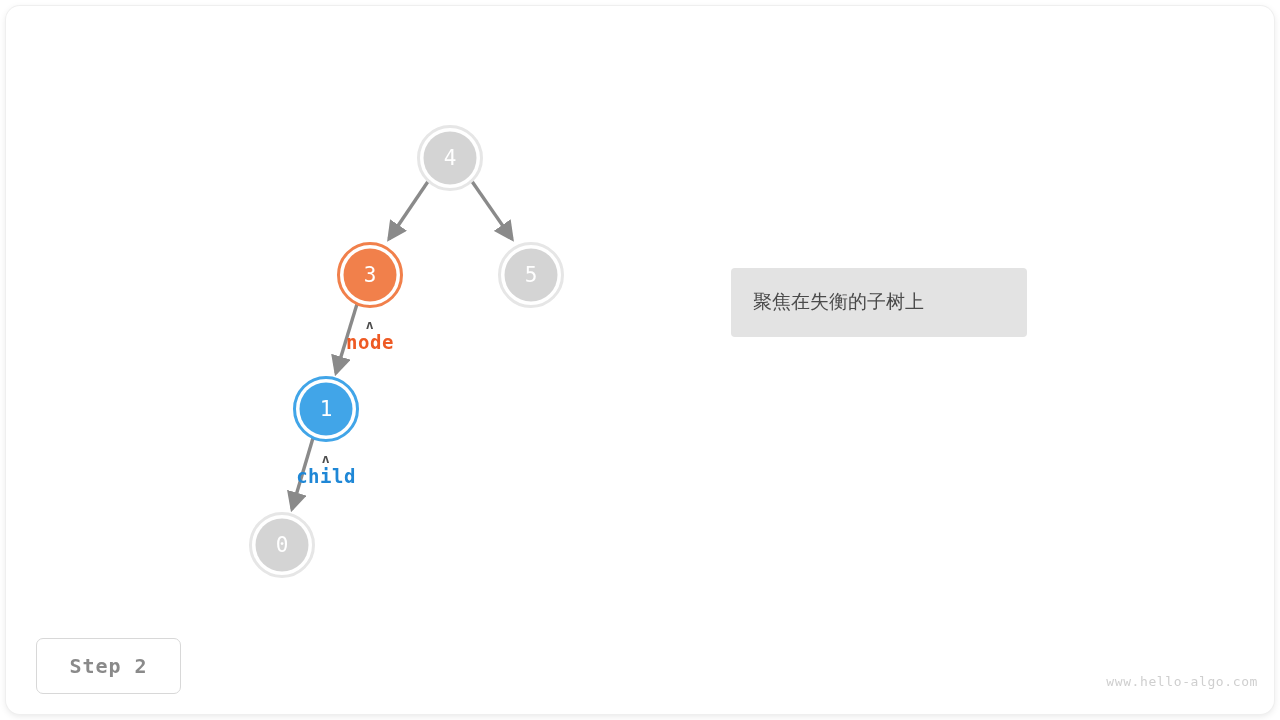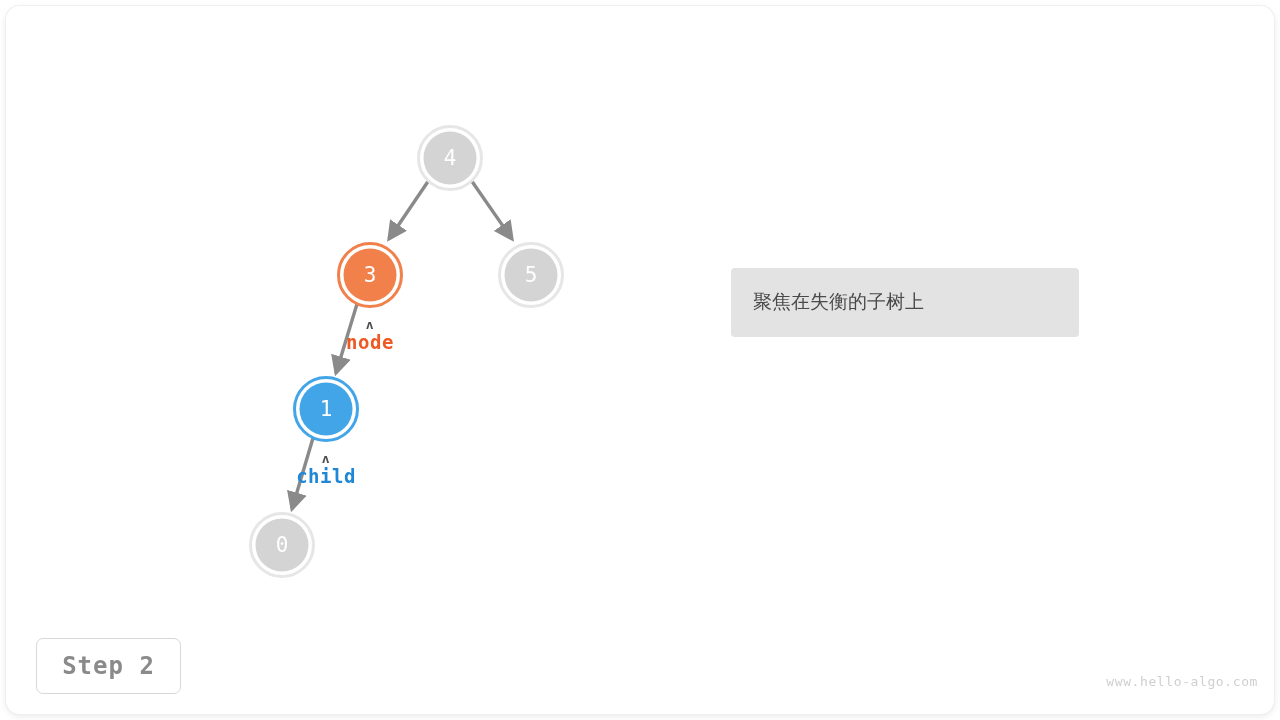--- a/index.html
+++ b/index.html
@@ -64,21 +64,21 @@
     margin-bottom: 2px;
   }
   .label-node  { color: #ee5a24; }
   .label-child { color: #1f87d6; }
 
   
   #caption-box {
     position: absolute;
     left: 731px;
     top: 268px;
-    width: 348px;
+    width: 296px;
     padding: 18px 22px 20px 22px;
     box-sizing: border-box;
     background: #e3e3e3;
     border-radius: 4px;
   }
   .caption-line {
     font-family: "DejaVu Sans", "Liberation Sans", sans-serif;
     font-size: 19px;
     color: #4a4a4a;
     line-height: 1.62;
@@ -104,21 +104,21 @@
     background: #ffffff;
     border: 1.5px solid #d8d8d8;
     border-radius: 7px;
     display: flex;
     align-items: center;
     justify-content: center;
   }
   #step-badge span {
     font-family: "DejaVu Sans Mono", "Liberation Mono", monospace;
     font-weight: bold;
-    font-size: 24px;
+    font-size: 20px;
     letter-spacing: 1px;
     color: #8a8a8a;
   }
 
   
   #watermark {
     position: absolute;
     right: 22px;
     top: 674px;
     font-family: "DejaVu Sans Mono", "Liberation Mono", monospace;

